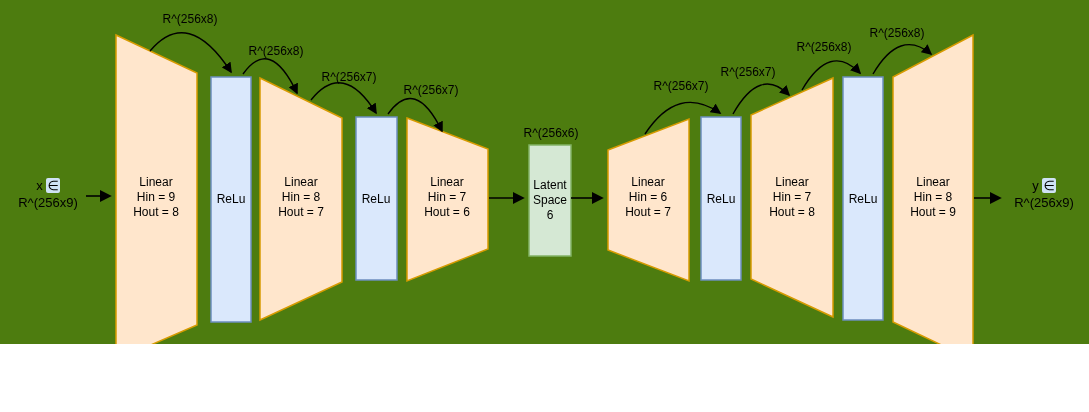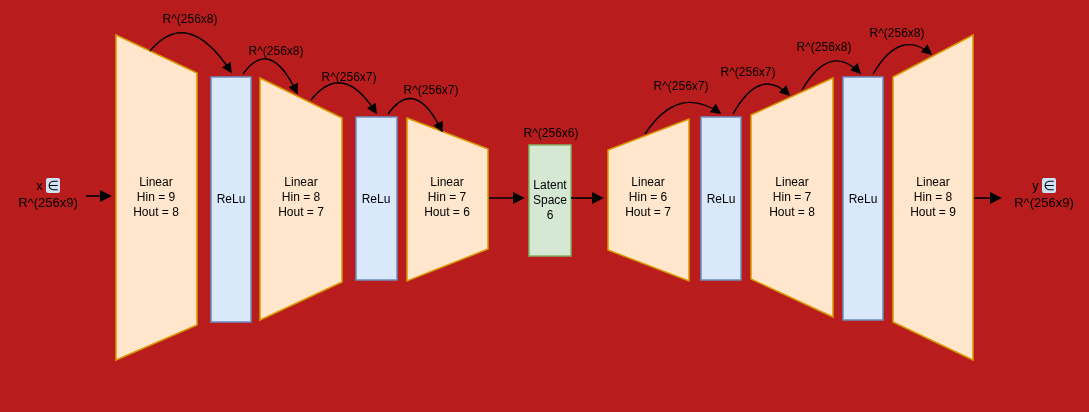--- a/index.html
+++ b/index.html
@@ -1,20 +1,20 @@
 <!DOCTYPE html>
 <html><head>
 <meta charset="utf-8">
 <style>
   html, body { margin: 0; padding: 0; background: #ffffff; }
   #canvas {
     position: relative;
     width: 1089px;
-    height: 412px;
-    background: #b91c1c;
+    height: 344px;
+    background: #4d7c0f;
     font-family: "Liberation Sans", sans-serif;
     overflow: hidden;
   }
   #diagram-svg { position: absolute; left: 0; top: 0; }
   #diagram-svg text {
     font-family: "Liberation Sans", sans-serif;
     font-size: 12px;
     fill: #000000;
   }
   .io-text {

